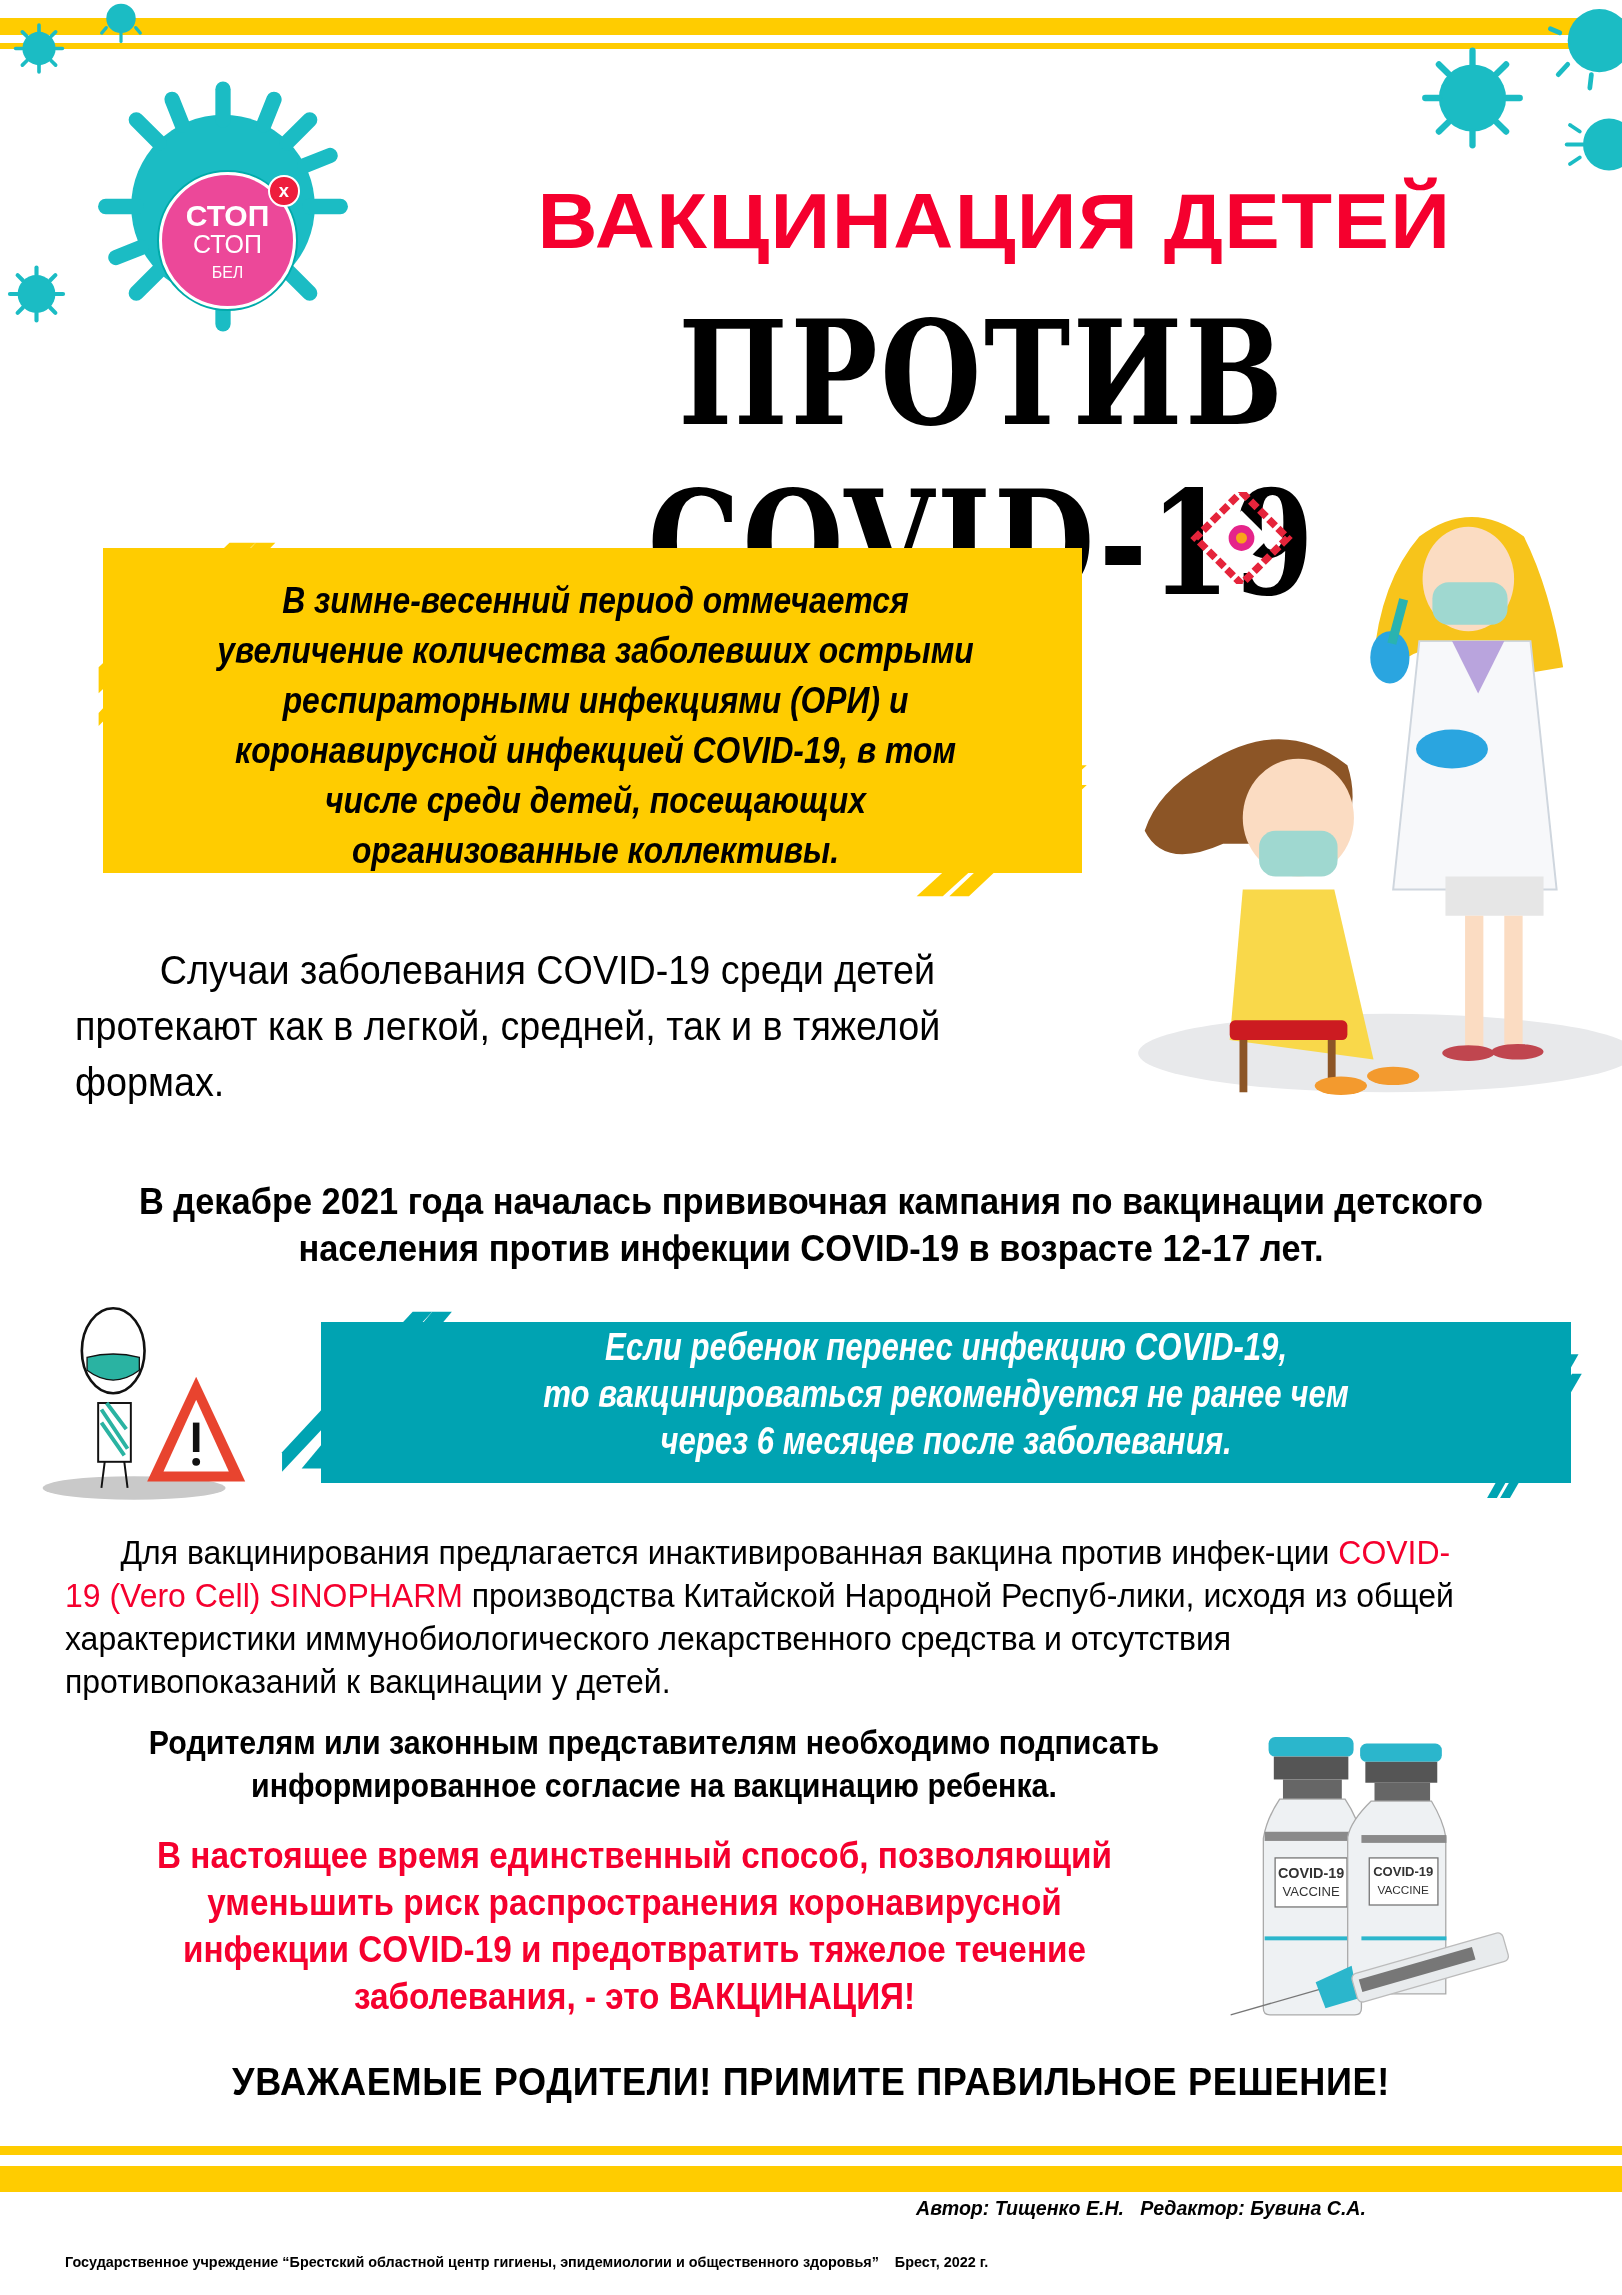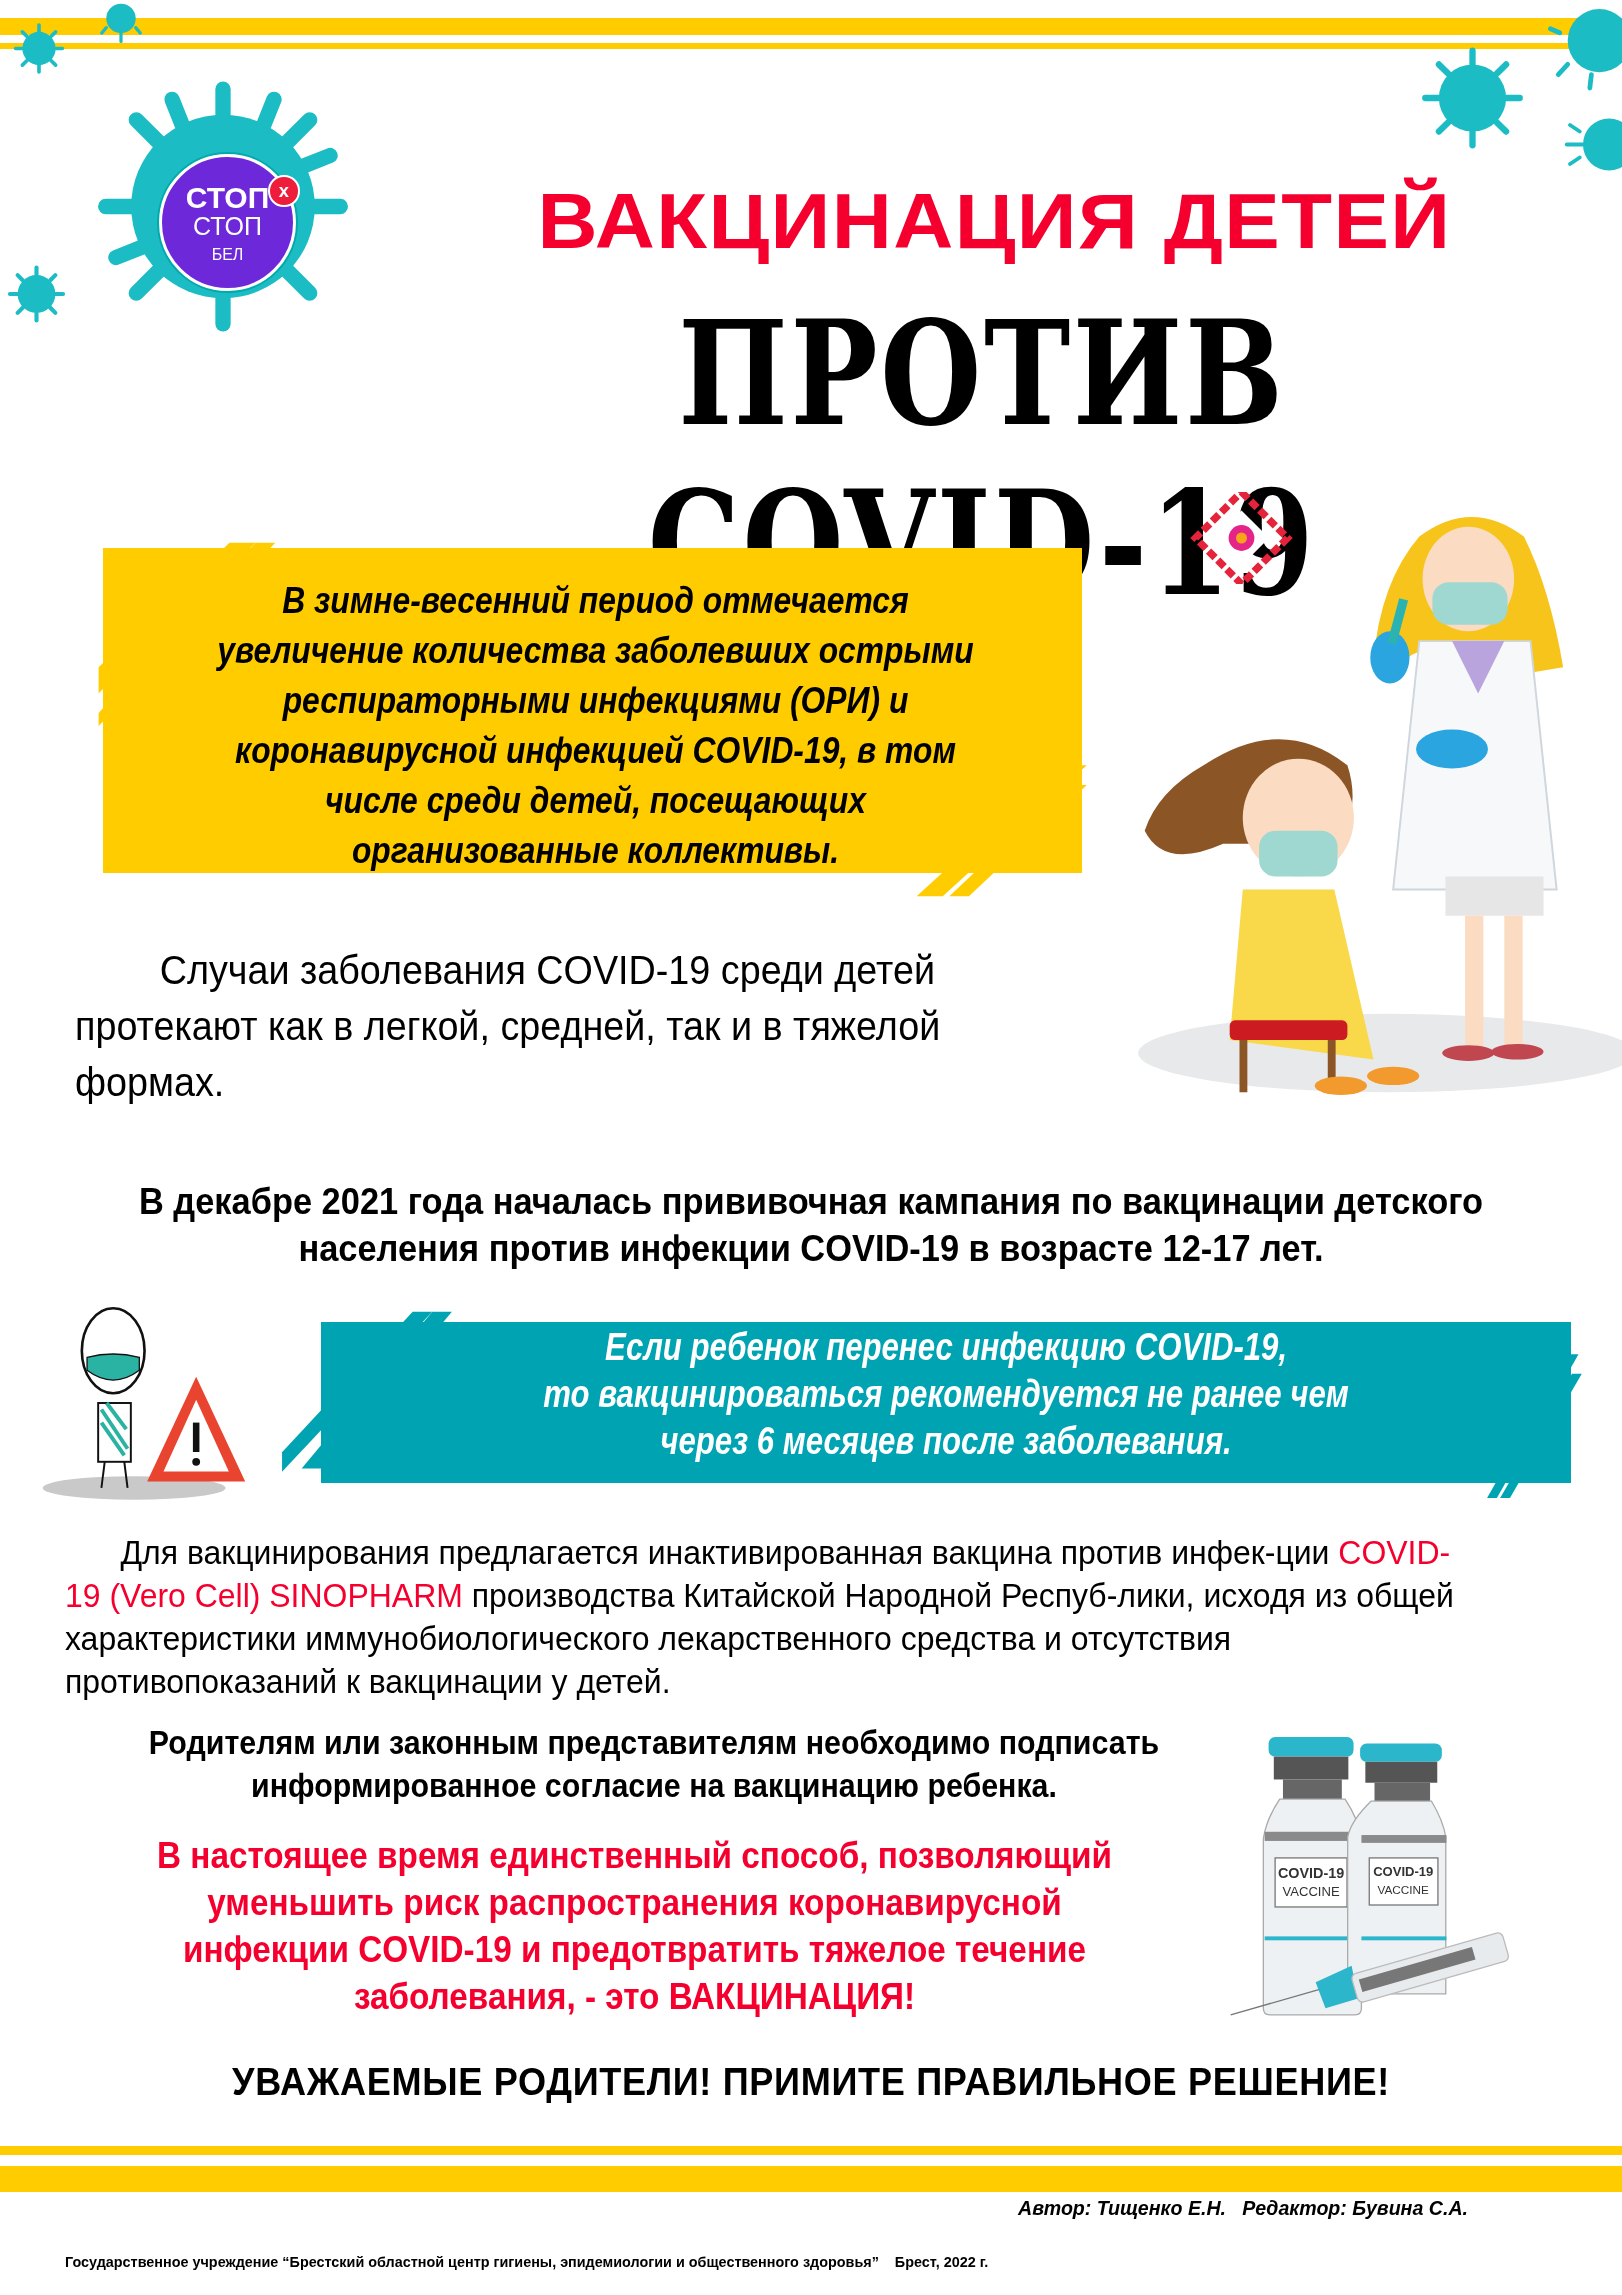--- a/index.html
+++ b/index.html
@@ -2,34 +2,34 @@
 <html style="font-size:10.5px"><head>
 <meta charset="utf-8">
 <style>
   html, body { margin: 0; padding: 0; }
   body { width: 1623px; height: 2295px; position: relative; background: #ffffff; overflow: hidden; font-family: "Liberation Sans", sans-serif; color: #000; }
   .abs { position: absolute; }
   .stripe { position: absolute; background: #ffcc00; }
   .virus { position: absolute; }
   .title-red { position: absolute; left: 497px; top: 177px; width: 995px; text-align: center; color: #f5002e; font-weight: bold; font-size: 77px; letter-spacing: 1.3px; transform: scaleX(1.08); transform-origin: center; font-family: "Liberation Sans", sans-serif; }
   .title-black { position: absolute; left: 406px; top: 288px; width: 1152px; text-align: center; color: #000; font-weight: bold; font-size: 116px; font-family: "DejaVu Serif", serif; letter-spacing: 2.6px; transform: scaleY(1.25); transform-origin: top center; }
-  .logo-circle { position: absolute; left: 159px; top: 154px; width: 131px; height: 131px; border-radius: 50%; background: #6d28d9; border: 3.9px solid #fff; box-shadow: 0 0 0 2px #0aa; text-align: center; color: #fff; }
+  .logo-circle { position: absolute; left: 159px; top: 172px; width: 131px; height: 131px; border-radius: 50%; background: #ec4899; border: 3.9px solid #fff; box-shadow: 0 0 0 2px #0aa; text-align: center; color: #fff; }
   .logo-x { position: absolute; left: 268px; top: 175px; width: 27.5px; height: 27.5px; border-radius: 50%; background: #ee1d3c; border: 2.6px solid #fff; color: #fff; font-weight: bold; font-size: 18.3px; line-height: 27.5px; text-align: center; }
   .yellow-box { position: absolute; left: 103px; top: 548px; width: 979px; height: 325px; background: #ffcc00; }
   .yellow-text { position: absolute; left: 131px; top: 576px; width: 929px; text-align: center; font-weight: bold; font-style: italic; font-size: 37px; line-height: 50px; transform: scaleX(0.86); transform-origin: center; }
   .cases-text { position: absolute; left: 75px; top: 942px; width: 1047px; font-size: 41px; line-height: 56px; transform: scaleX(0.92); transform-origin: left; }
   .dec-text { position: absolute; left: 39px; top: 1178px; width: 1544px; text-align: center; font-weight: bold; font-size: 37px; line-height: 47px; transform: scaleX(0.93); transform-origin: center; }
   .teal-box { position: absolute; left: 321px; top: 1322px; width: 1250px; height: 161px; background: #00a3b2; }
   .teal-text { position: absolute; left: 321px; top: 1324px; width: 1250px; text-align: center; color: #fff; font-weight: bold; font-style: italic; font-size: 38px; line-height: 47px; transform: scaleX(0.82); transform-origin: center; }
   .vaccine-text { position: absolute; left: 65px; top: 1531px; width: 1505px; font-size: 34px; line-height: 43px; transform: scaleX(0.94); transform-origin: left; }
   .vaccine-text .red { color: #f5002e; }
   .parents-text { position: absolute; left: 65px; top: 1721px; width: 1178px; text-align: center; font-weight: bold; font-size: 33px; line-height: 43px; transform: scaleX(0.92); transform-origin: center; }
   .red-text { position: absolute; left: 65px; top: 1832px; width: 1139px; text-align: center; color: #f5002e; font-weight: bold; font-size: 37px; line-height: 47px; transform: scaleX(0.9); transform-origin: center; }
   .final-text { position: absolute; left: 39px; top: 2061px; width: 1544px; text-align: center; font-weight: bold; font-size: 38px; letter-spacing: 0.7px; transform: scaleX(0.95); transform-origin: center; }
-  .authors { position: absolute; left: 916px; top: 2197px; width: 654px; text-align: center; font-weight: bold; font-style: italic; font-size: 19.6px; }
+  .authors { position: absolute; left: 916px; top: 2197px; width: 654px; text-align: left; font-weight: bold; font-style: italic; font-size: 19.6px; }
   .footer { position: absolute; left: 65px; top: 2254px; width: 1492px; font-weight: bold; font-size: 14.4px; }
   .illus { position: absolute; }
 </style>
 </head>
 <body>
 
 <div class="stripe" style="left:0;top:18.3px;width:1623px;height:17px;"></div>
 <div class="stripe" style="left:0;top:43px;width:1623px;height:5.9px;"></div>
 
 <svg class="virus" style="left:13px;top:16.4px" width="52" height="65" viewBox="0 0 100 100">

